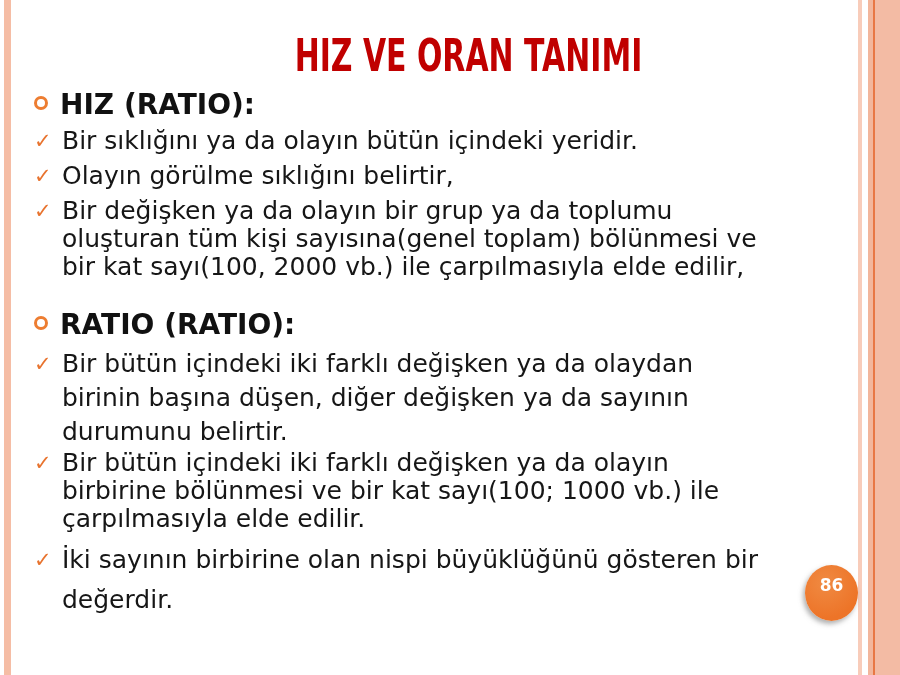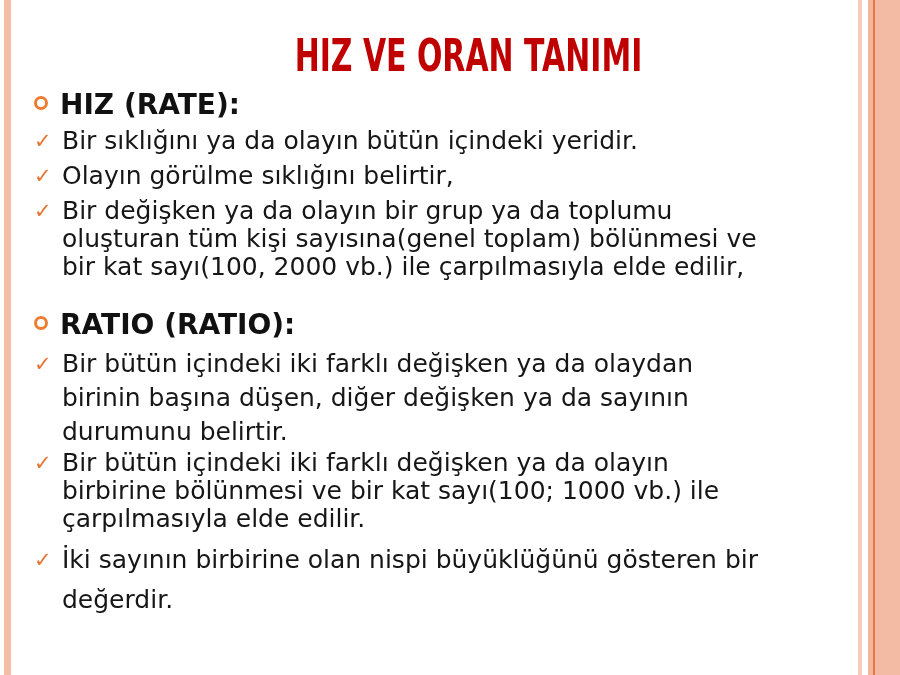--- a/index.html
+++ b/index.html
@@ -121,27 +121,30 @@
 <div class="slide">
 
   <div class="stripe stripe-left"></div>
   <div class="stripe stripe-r1"></div>
   <div class="stripe stripe-r2"></div>
   <div class="stripe stripe-r3"></div>
   <div class="stripe stripe-r4"></div>
 
   <h1 class="slide-title">HIZ VE ORAN TANIMI</h1>
 
+  <div class="page-badge">
+    <span>86</span>
+  </div>
 
   <div class="content">
 
     <div class="section section1">
       <div class="heading-row">
         <span class="ring"></span>
-        <span class="heading-text">HIZ (RATE):</span>
+        <span class="heading-text">HIZ (RATIO):</span>
       </div>
       <div class="item lh-tight">
         <span class="check">✓</span>
         <span class="item-text">Bir sıklığını ya da olayın bütün içindeki yeridir.</span>
       </div>
       <div class="item lh-tight">
         <span class="check">✓</span>
         <span class="item-text">Olayın görülme sıklığını belirtir,</span>
       </div>
       <div class="item lh-tight">

